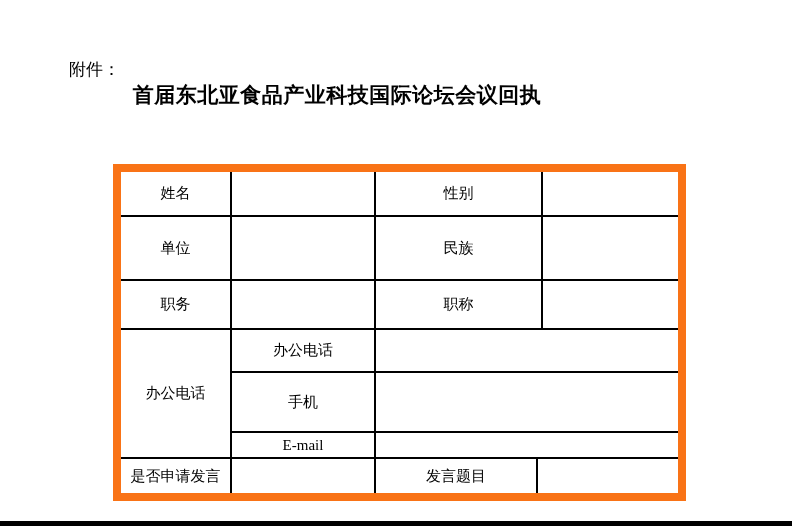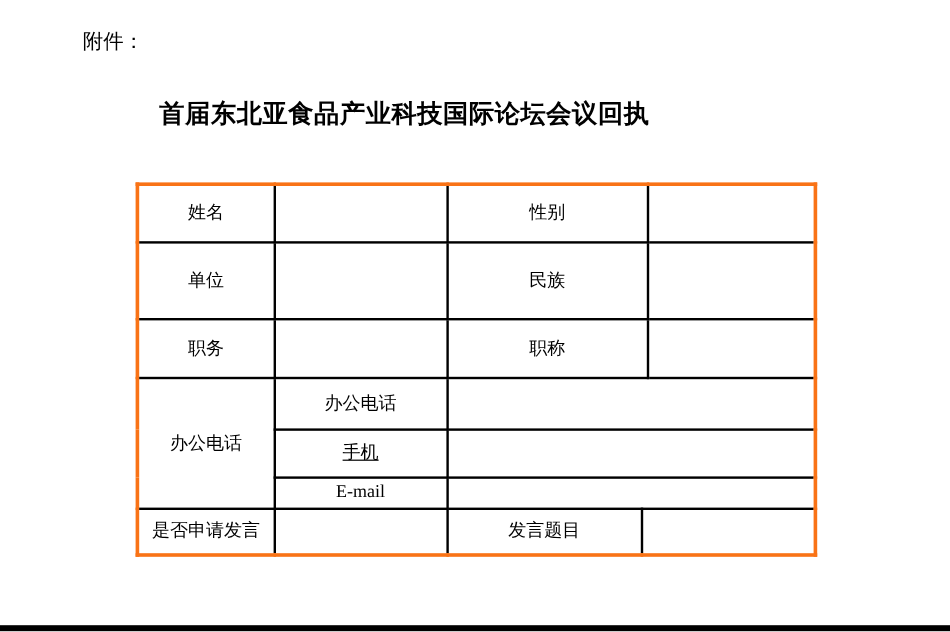--- a/index.html
+++ b/index.html
@@ -7,57 +7,57 @@
   body {
     position:relative;
     background:#ffffff;
     color:#000000;
     font-family:"Liberation Serif","DejaVu Serif",serif;
     overflow:hidden;
   }
   .attachment {
     position:absolute;
     left:69px;
-    top:25px;
+    top:60px;
     font-size:17px;
     line-height:1.2;
   }
   .doc-title {
     position:absolute;
     left:0;
     top:81px;
     width:674px;
     text-align:center;
     font-size:21px;
     font-weight:bold;
     letter-spacing:0.5px;
   }
   table.form-table {
     position:absolute;
     left:113px;
-    top:152px;
+    top:164px;
     width:565px;
     border-collapse:collapse;
     table-layout:fixed;
-    border:3px solid #f97316;
+    border:8px solid #f97316;
     font-size:15px;
   }
   .form-table td {
     border:2px solid #000;
     text-align:center;
     vertical-align:middle;
     padding:0 2px;
     overflow:hidden;
     white-space:nowrap;
   }
   .form-table tr:nth-child(1) { height:48px; }
   .form-table tr:nth-child(2) { height:64px; }
   .form-table tr:nth-child(3) { height:49px;margin-top:36px; }
   .form-table tr:nth-child(4) { height:43px; }
-  .form-table tr:nth-child(5) { height:40px;text-decoration:underline; }
+  .form-table tr:nth-child(5) { height:60px; }
   .form-table tr:nth-child(6) { height:26px; }
   .form-table tr:nth-child(7) { height:39px; }
   .bottom-bar {
     position:absolute;
     left:0;
     bottom:1px;
     width:792px;
     height:5px;
     background:#000000;
   }

